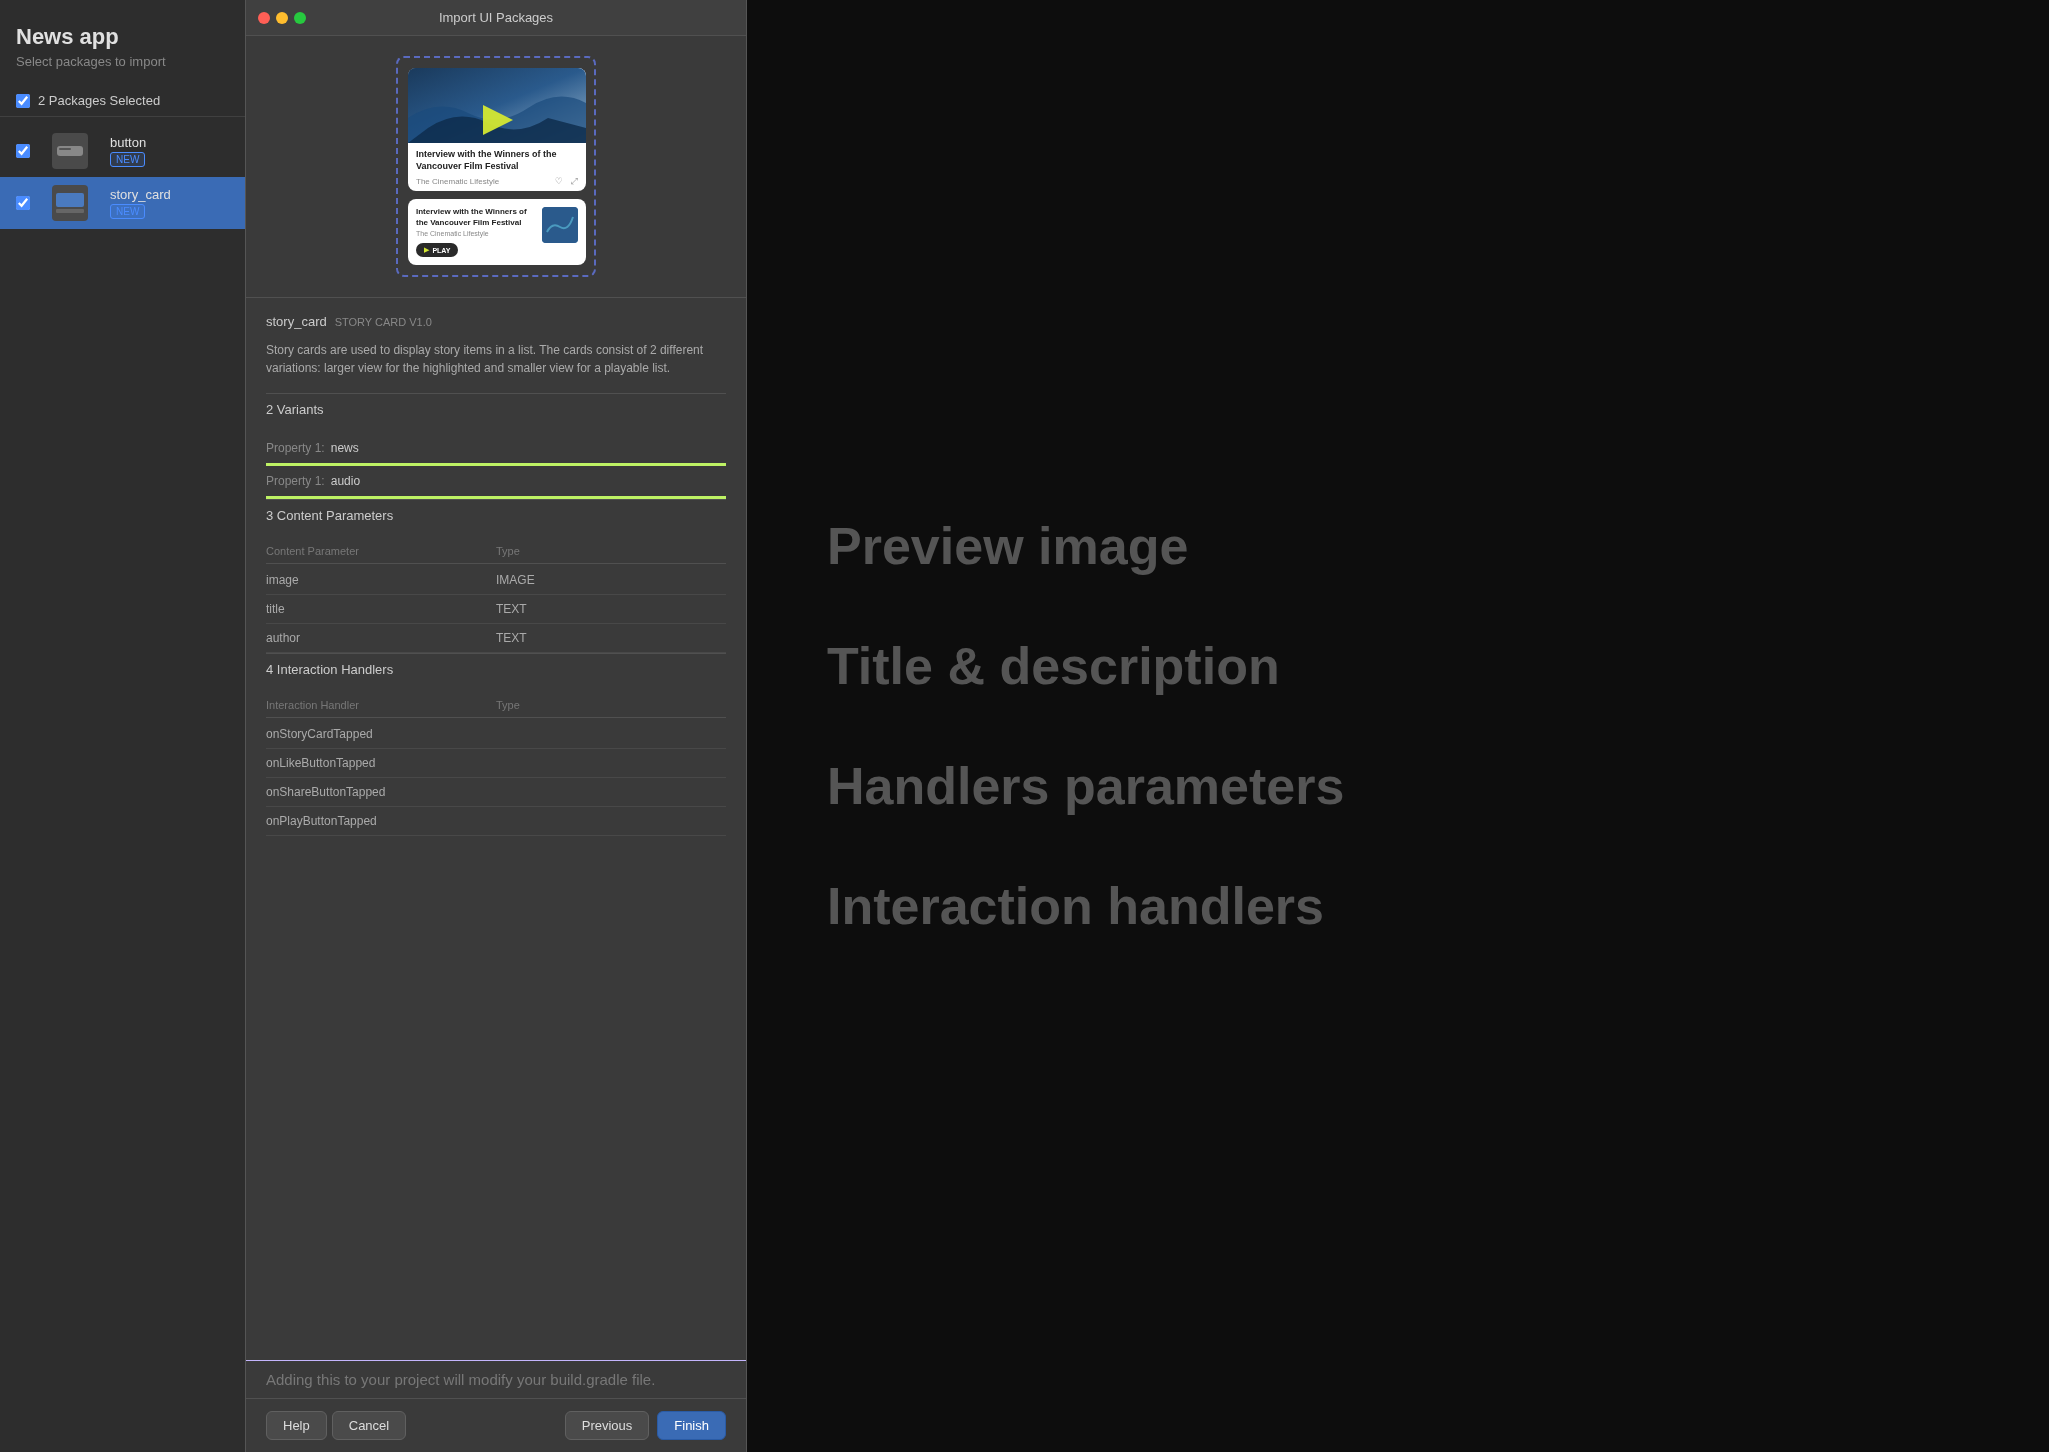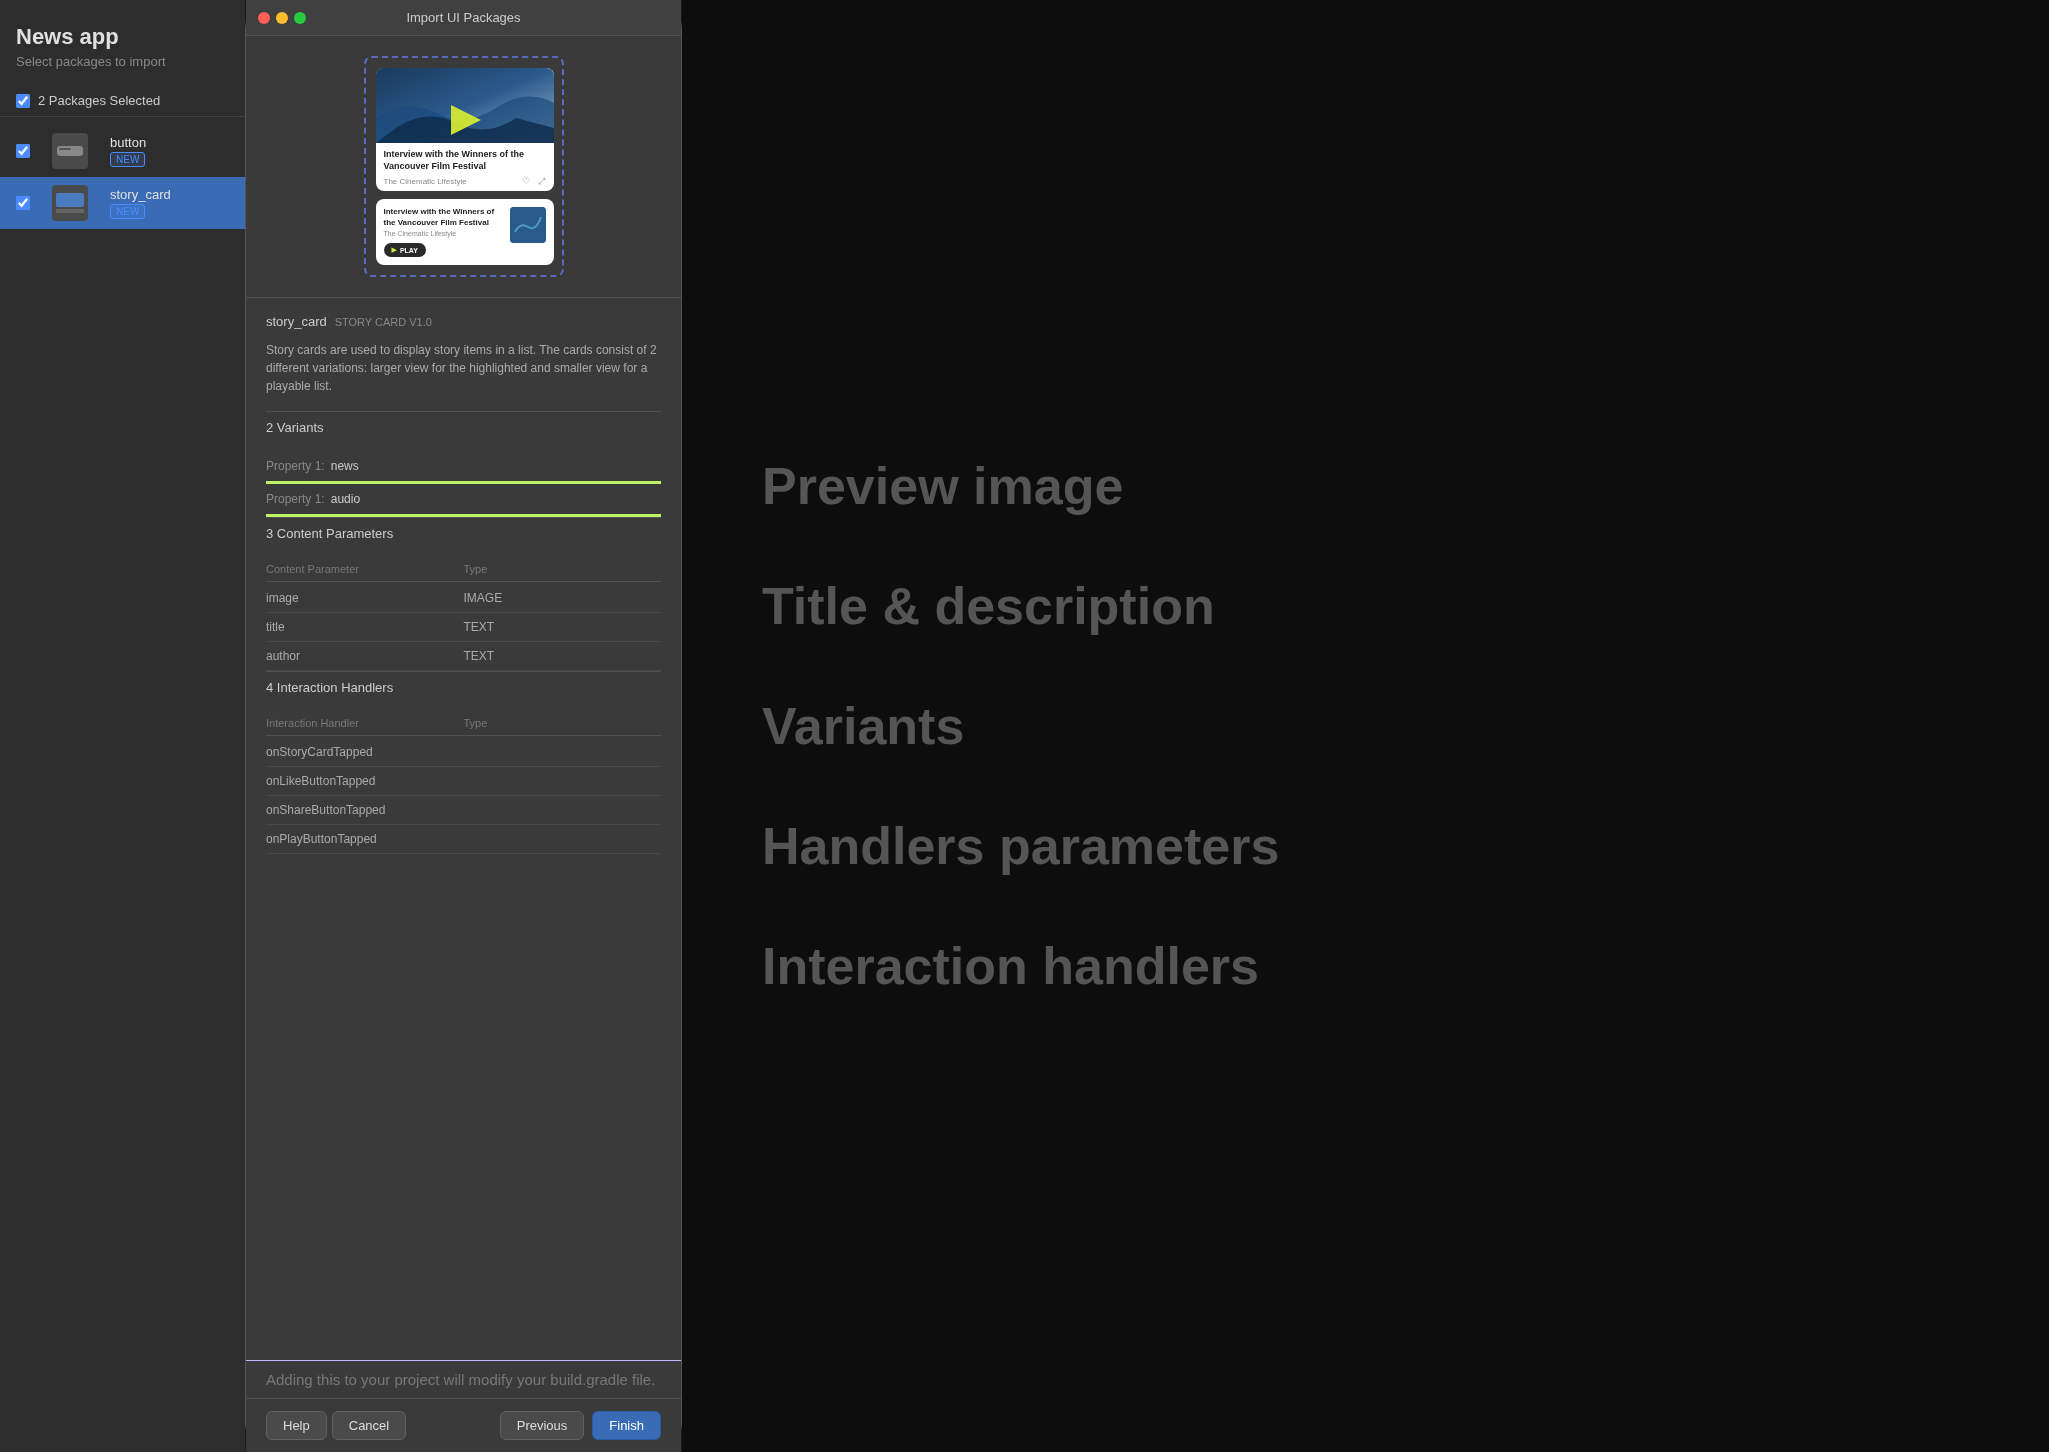--- a/index.html
+++ b/index.html
@@ -123,30 +123,29 @@
       background: rgba(74, 140, 255, 0.15);
       border: 1px solid #4a8cff;
       border-radius: 3px;
       padding: 1px 5px;
       display: inline-block;
       width: fit-content;
     }
 
     
     .dialog {
-      width: 437px;
+      width: 502px;
       background: #3a3a3a;
       height: 100%;
       display: flex;
       flex-direction: column;
       flex-shrink: 0;
       border-left: 1px solid #555;
       border-right: 1px solid #555;
       position: relative;
-      border-radius: 29px;
     }
 
     .dialog-titlebar {
       background: #404040;
       text-align: center;
       padding: 10px;
       font-size: 13px;
       color: #ccc;
       border-bottom: 1px solid #505050;
       display: flex;
@@ -642,18 +641,17 @@
       <div class="dialog-buttons-right">
         <button class="btn">Previous</button>
         <button class="btn btn-primary">Finish</button>
       </div>
     </div>
   </div>
 
   <div class="right-panel">
     <div class="right-panel-section">Preview image</div>
     <div class="right-panel-section">Title &amp; description</div>
-    <div class="right-panel-section">Variants</div>
     <div class="right-panel-section">Handlers parameters</div>
     <div class="right-panel-section">Interaction handlers</div>
   </div>
 
 </div>
 
 </body></html>

